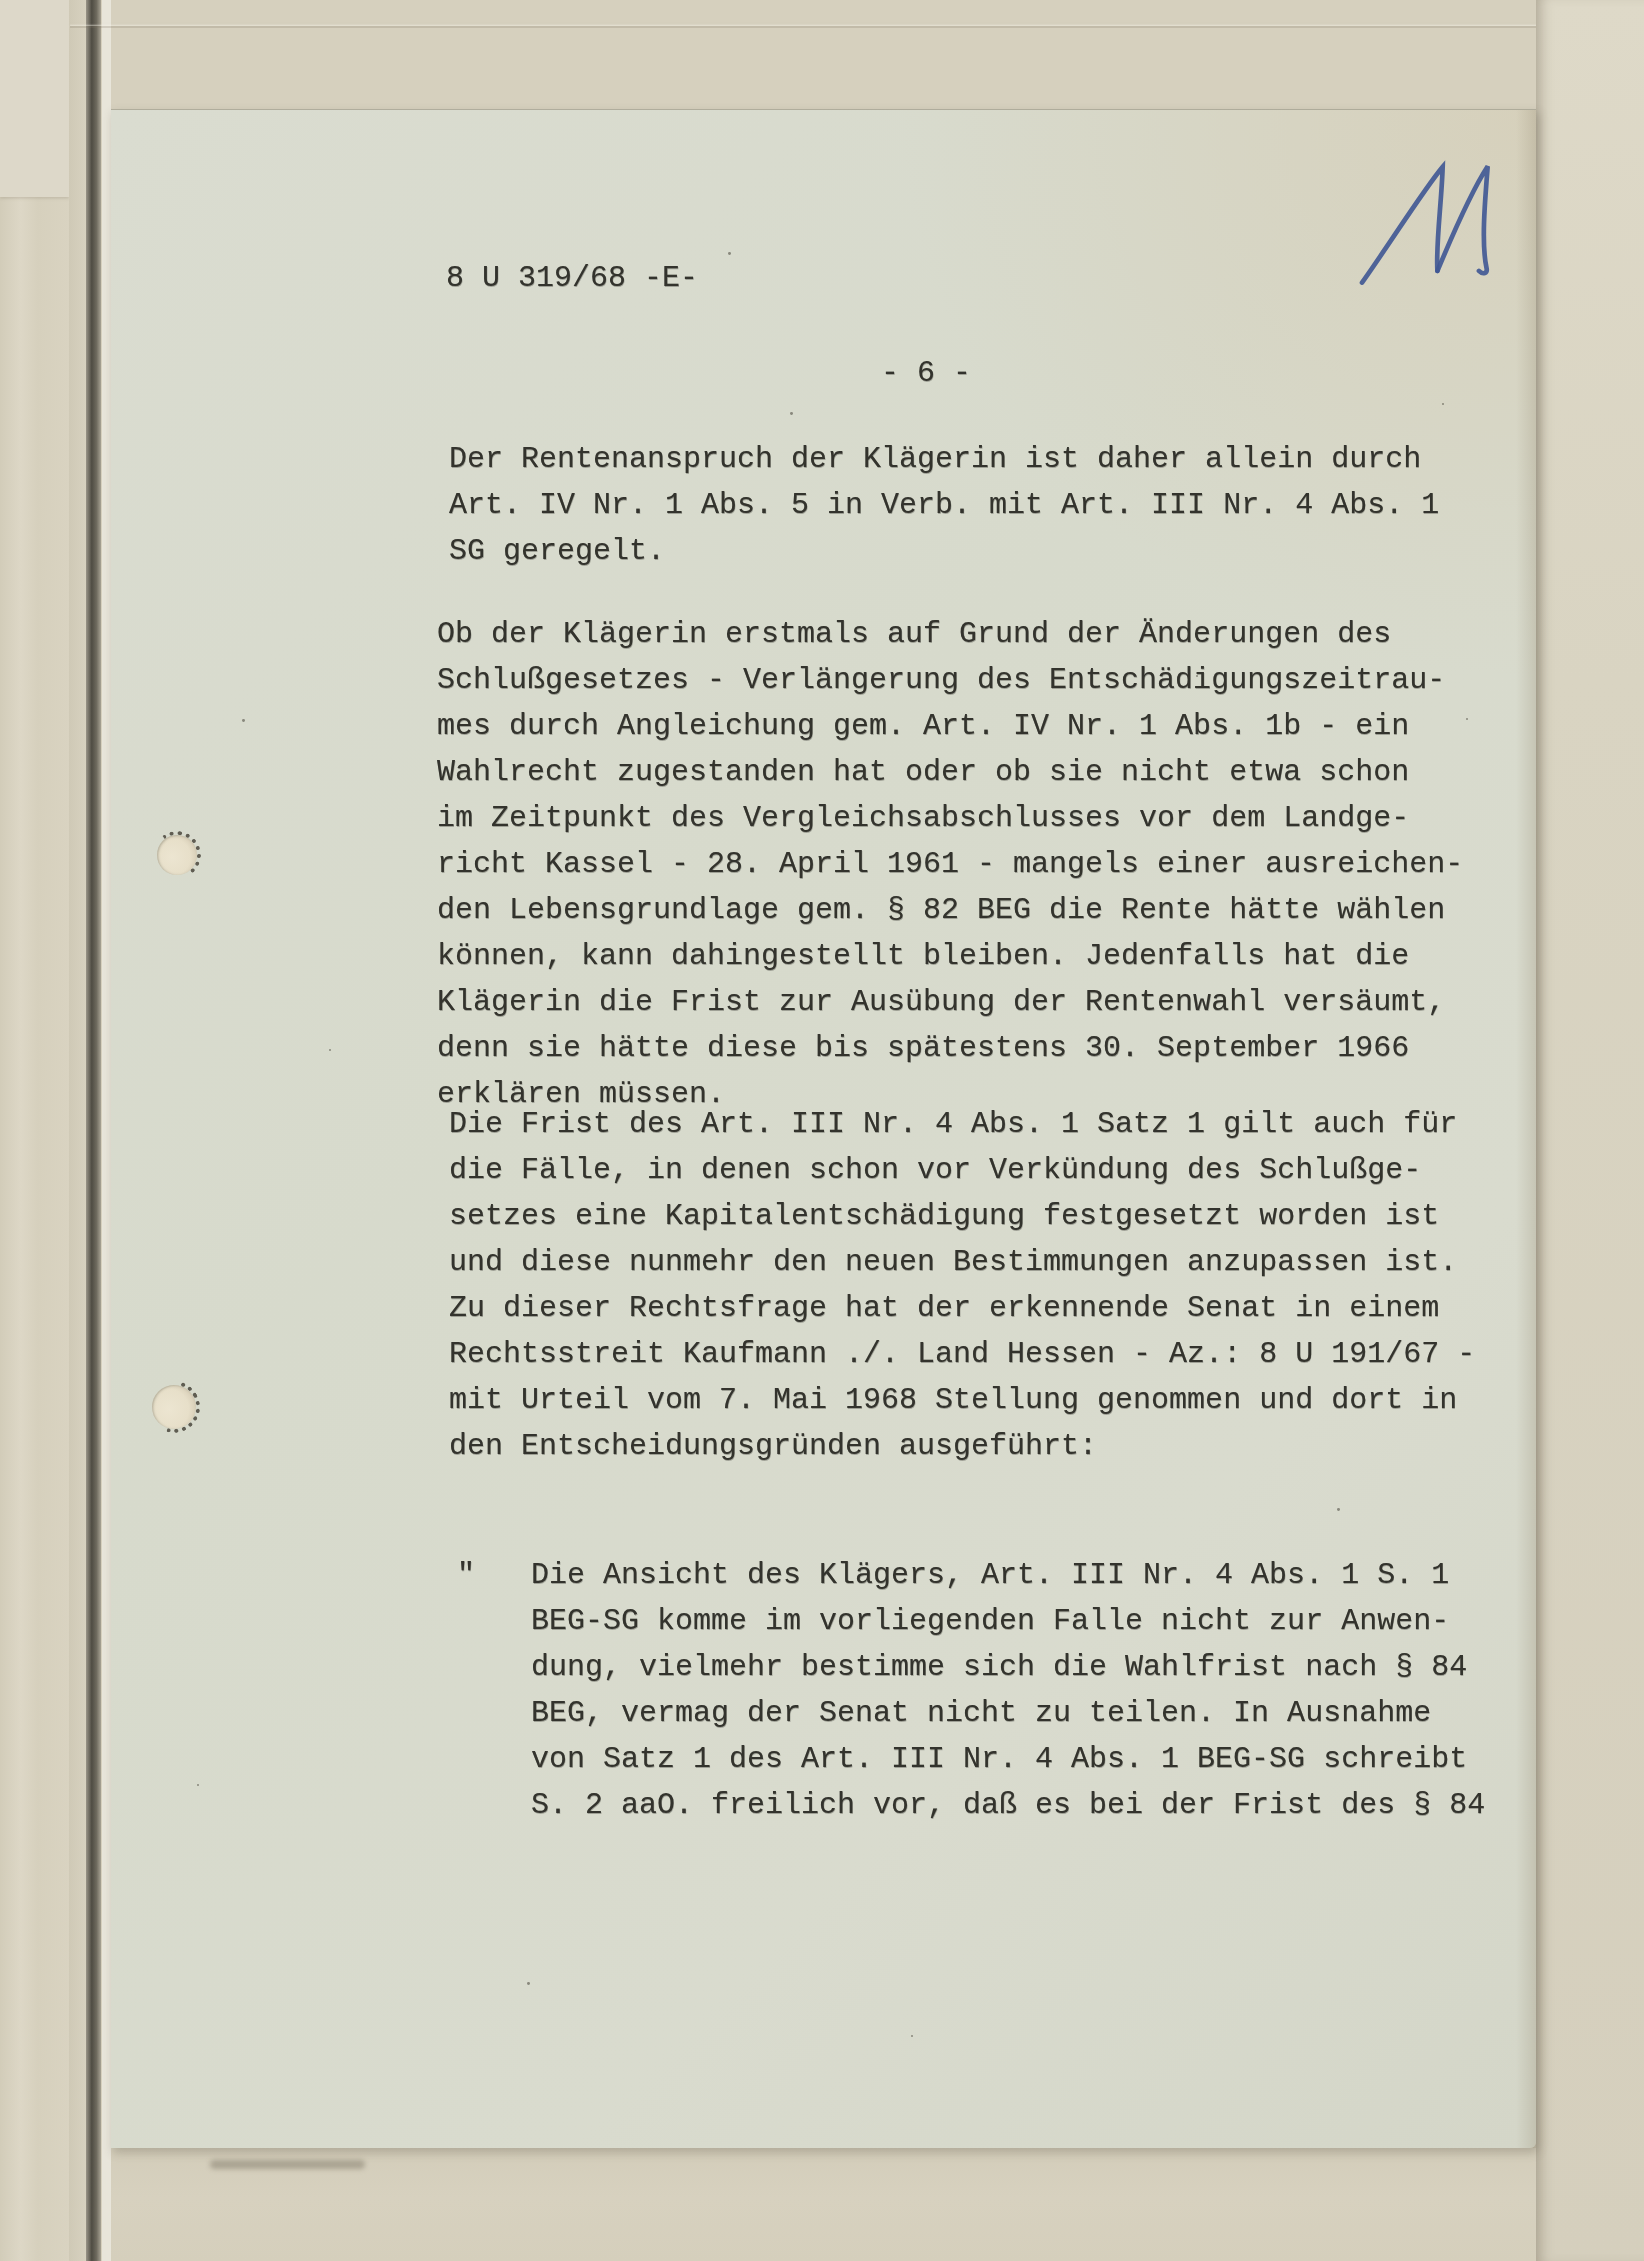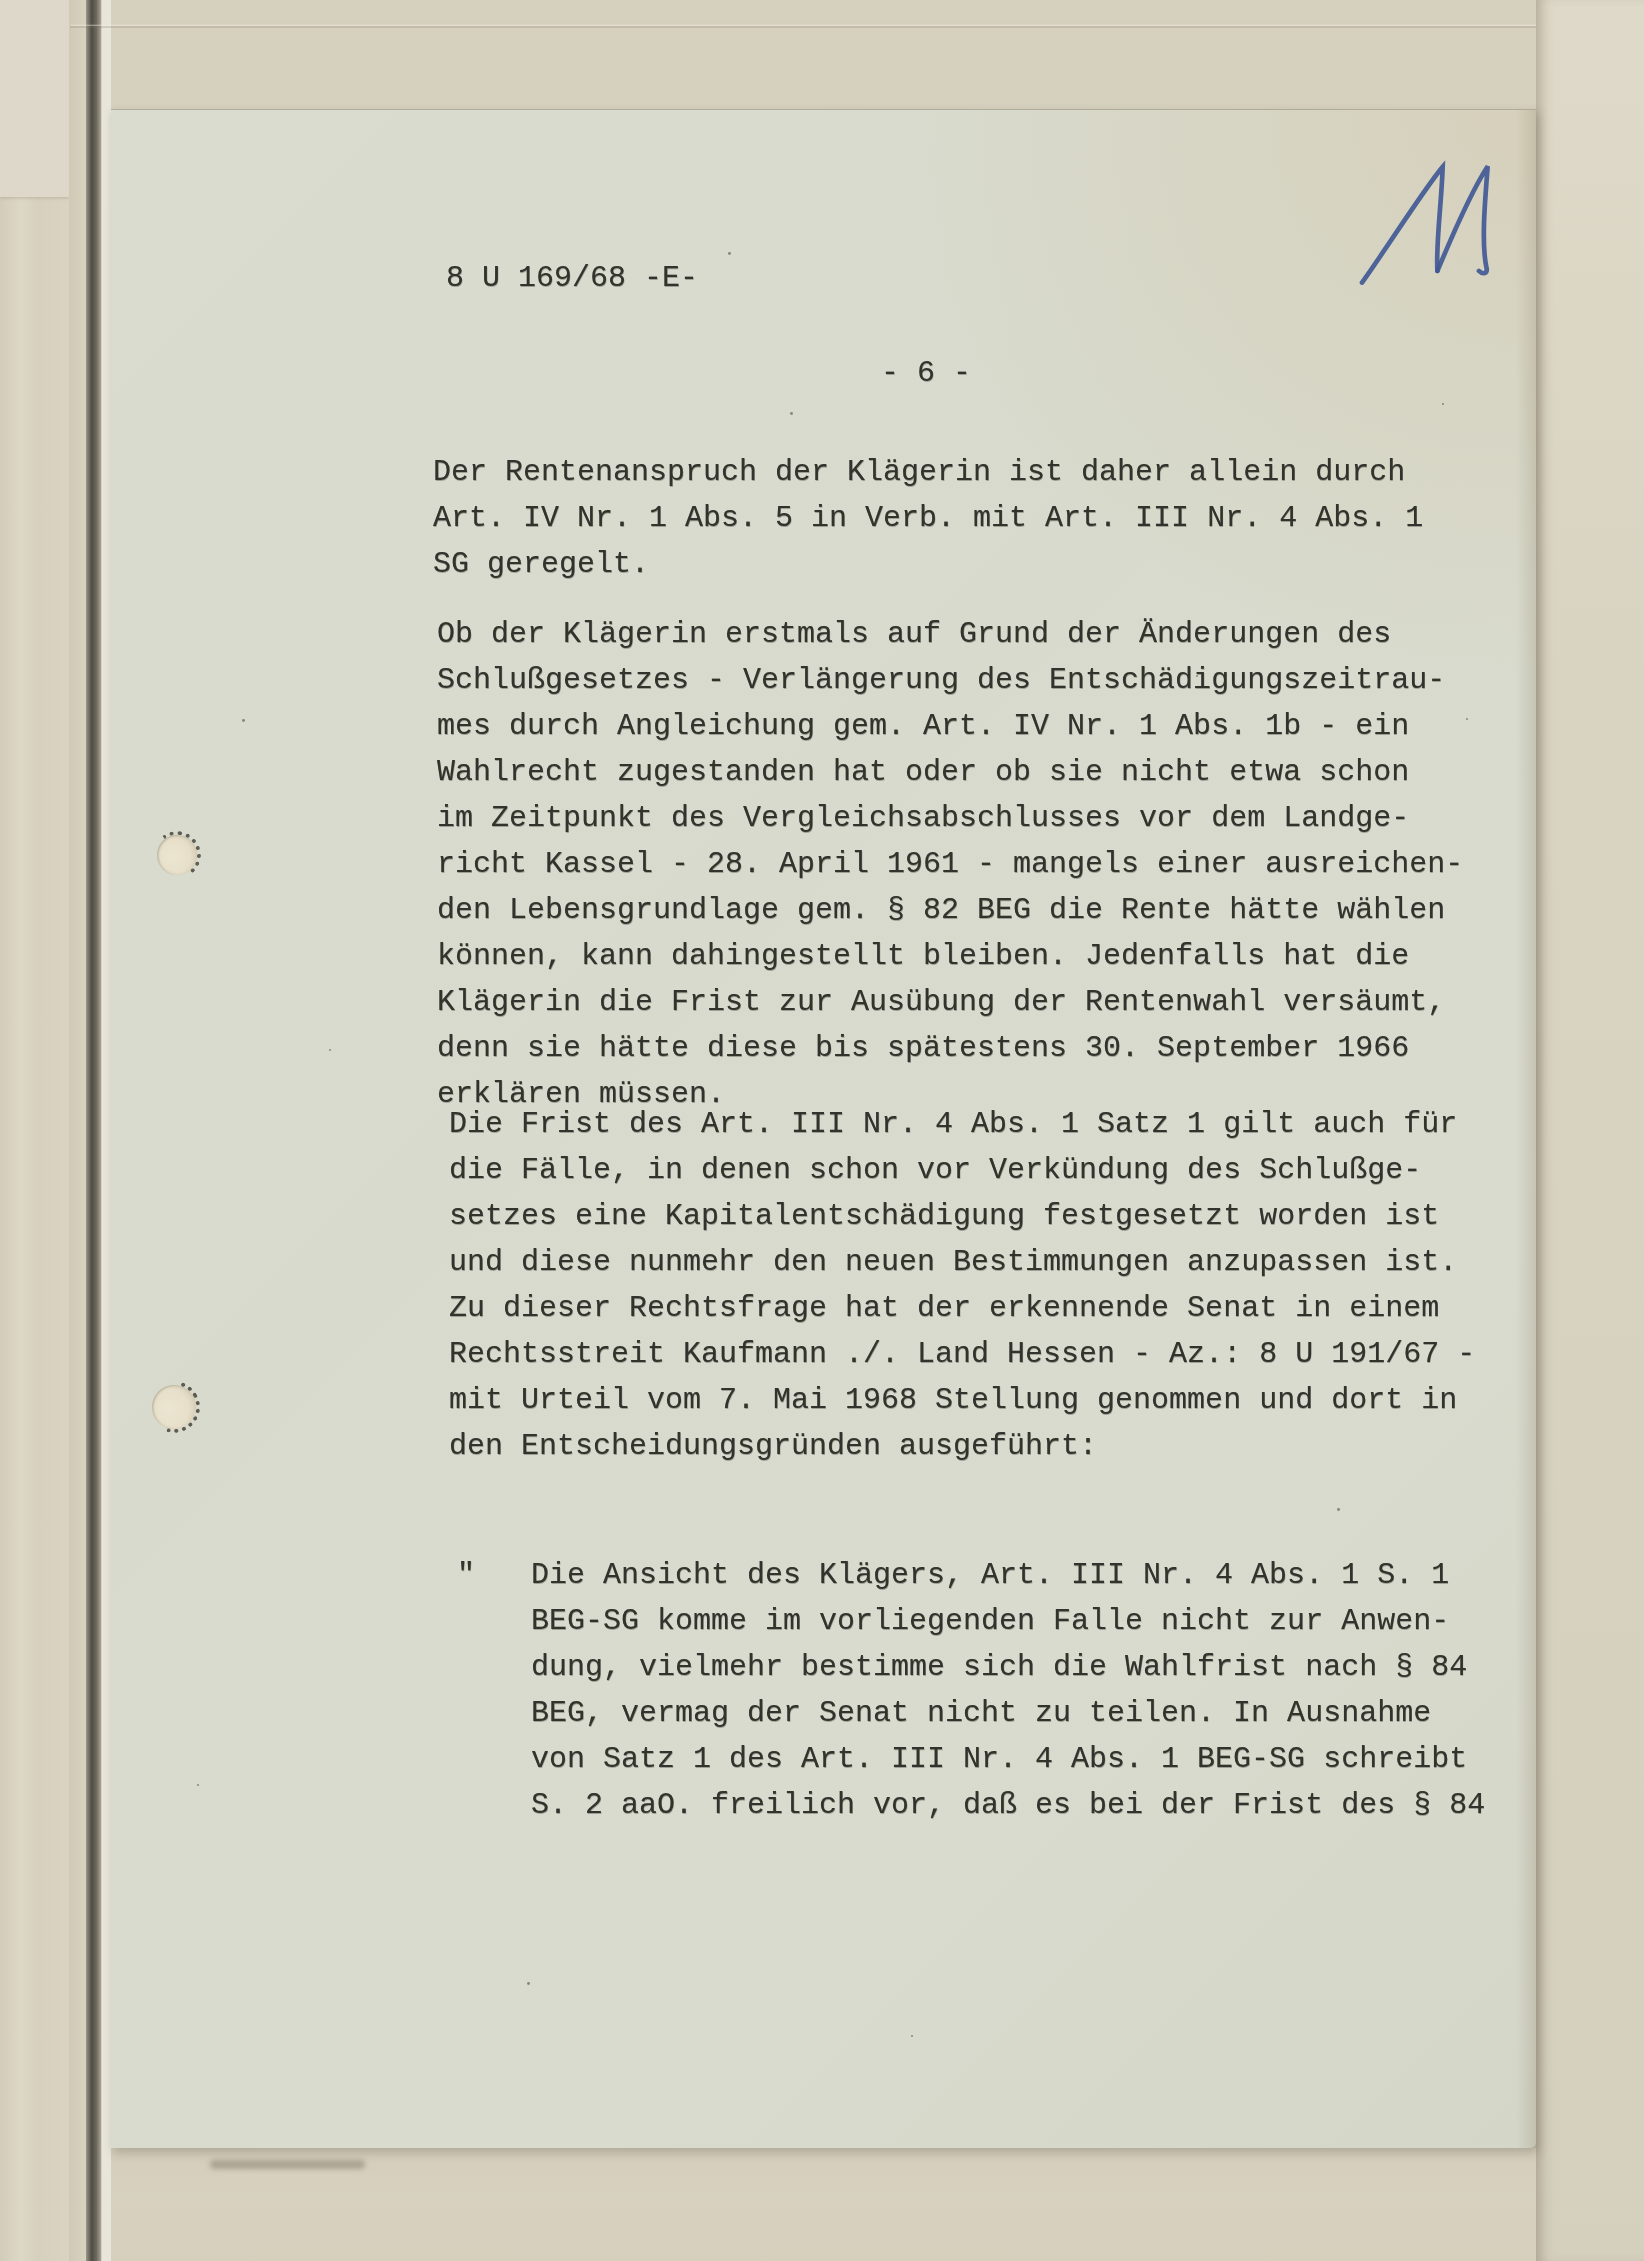--- a/index.html
+++ b/index.html
@@ -119,24 +119,24 @@
 <div class="hole hole-bottom"></div>
 
 <div class="handwritten">
   <svg viewBox="0 0 260 260">
     <path d="M12 232 C 55 172 118 72 150 34 C 148 96 138 166 141 212" fill="none" stroke="#3f5694" stroke-width="8" stroke-linecap="round" opacity="0.9"></path>
     <path d="M141 212 C 166 152 203 70 227 33 C 222 96 216 166 225 207 C 227 216 219 219 212 212" fill="none" stroke="#3f5694" stroke-width="8" stroke-linecap="round" opacity="0.9"></path>
   </svg>
   <span class="sr-only">11</span>
 </div>
 
-<div class="typed" style="left:446px; top:255px;">8 U 169/68 -E-</div>
+<div class="typed" style="left:446px; top:255px;">8 U 319/68 -E-</div>
 <div class="typed" style="left:881px; top:350px;">- 6 -</div>
 
-<div class="typed" style="left:433px; top:436px;margin-top:13px;">Der Rentenanspruch der Klägerin ist daher allein durch
+<div class="typed" style="left:449px; top:436px;">Der Rentenanspruch der Klägerin ist daher allein durch
 Art. IV Nr. 1 Abs. 5 in Verb. mit Art. III Nr. 4 Abs. 1
 SG geregelt.</div>
 <div class="typed" style="left:437px; top:611px;">Ob der Klägerin erstmals auf Grund der Änderungen des
 Schlußgesetzes - Verlängerung des Entschädigungszeitrau-
 mes durch Angleichung gem. Art. IV Nr. 1 Abs. 1b - ein
 Wahlrecht zugestanden hat oder ob sie nicht etwa schon
 im Zeitpunkt des Vergleichsabschlusses vor dem Landge-
 richt Kassel - 28. April 1961 - mangels einer ausreichen-
 den Lebensgrundlage gem. § 82 BEG die Rente hätte wählen
 können, kann dahingestellt bleiben. Jedenfalls hat die

